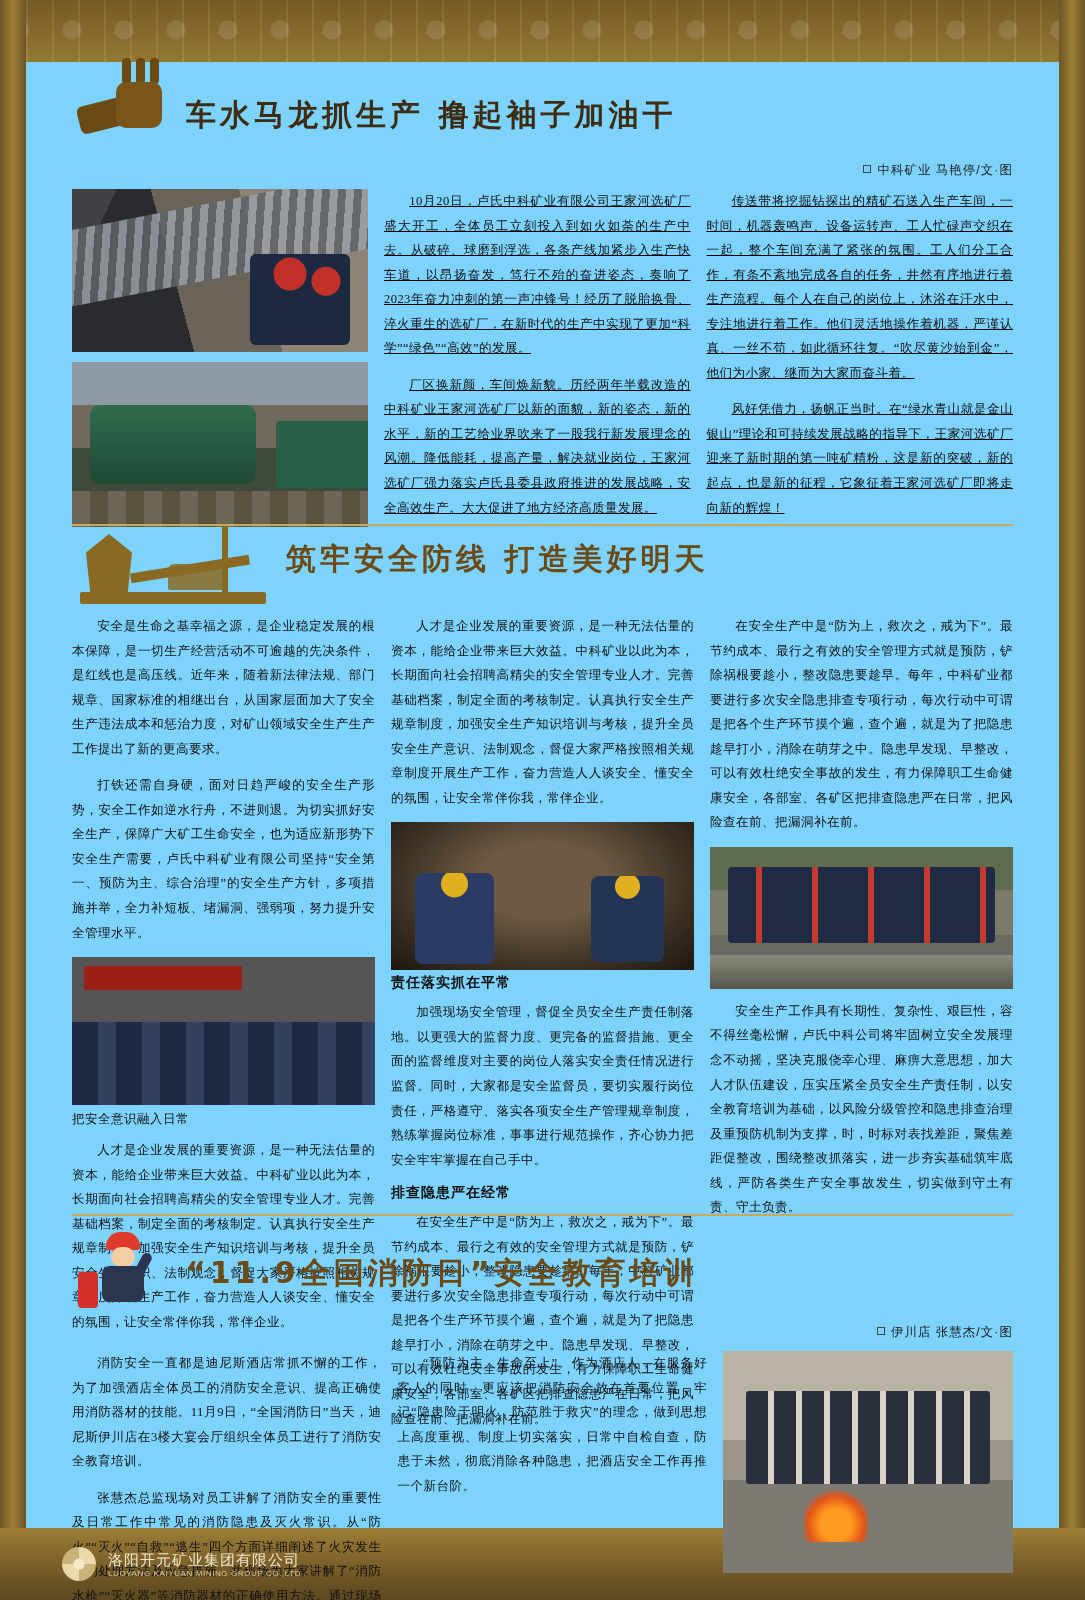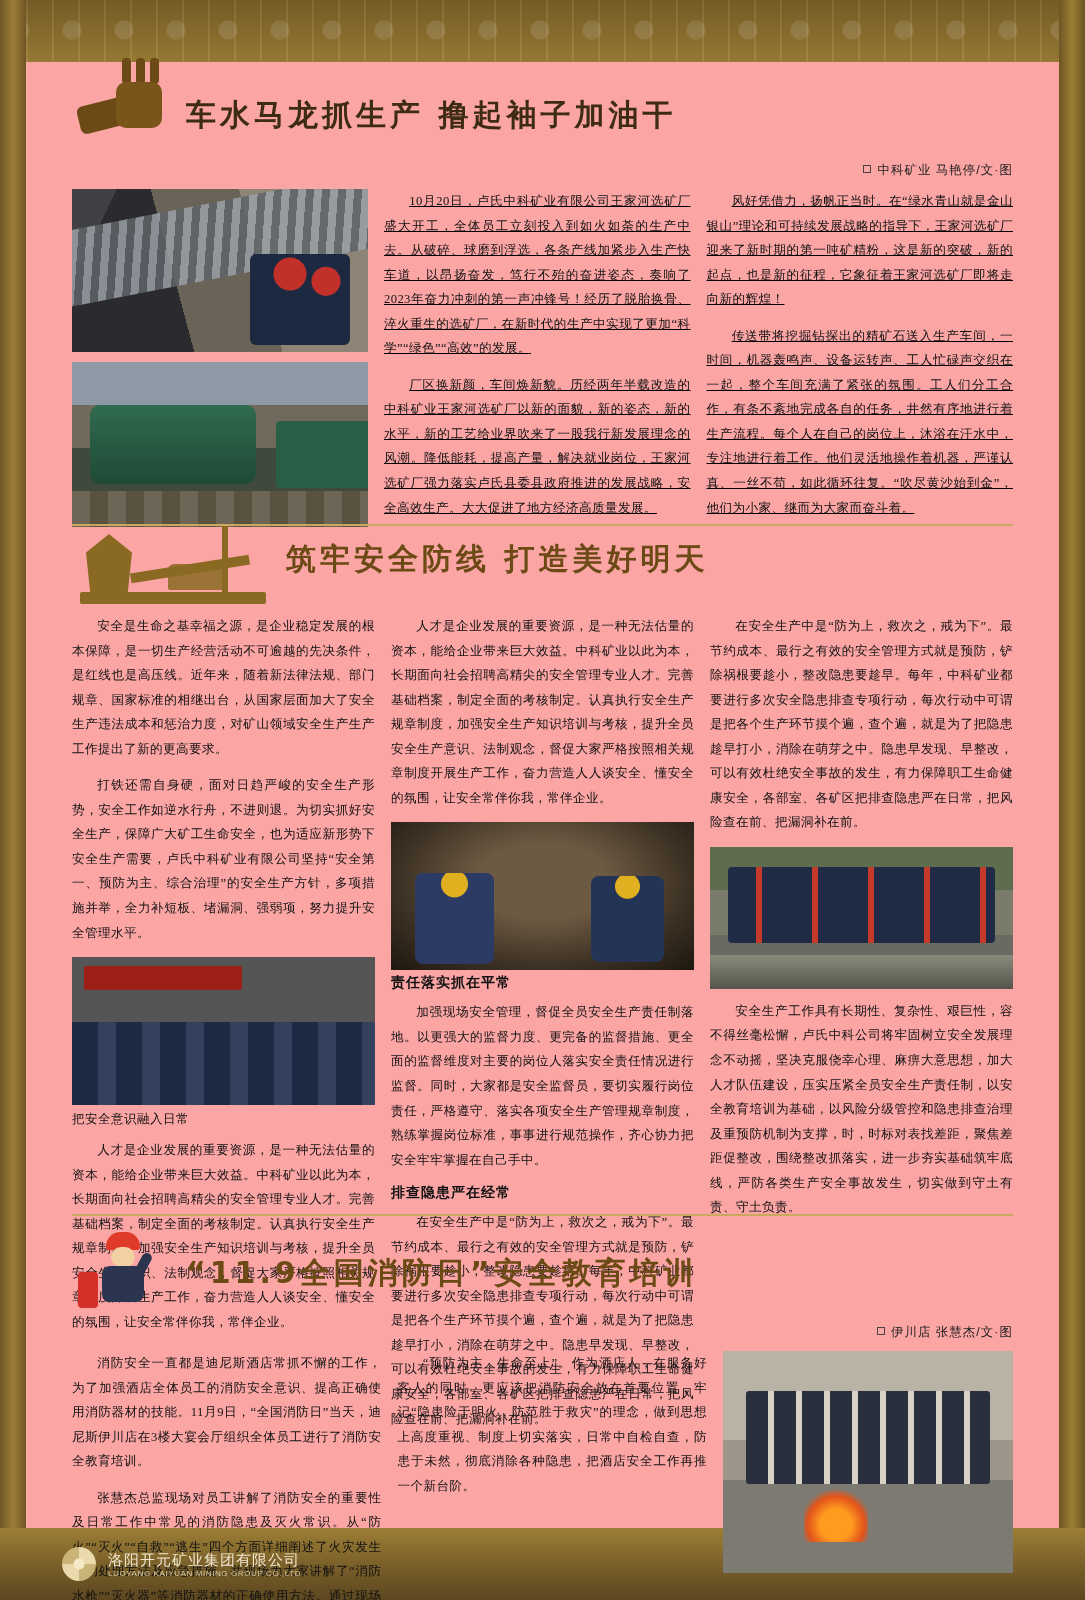--- a/index.html
+++ b/index.html
@@ -34,21 +34,21 @@
   }
   .frame-left{left:0;} .frame-right{right:0;}
   .frame-bottom{
     position:absolute; left:0; right:0; bottom:0; height:72px;
     background:linear-gradient(180deg,#9d7e36,#6d5525 70%,#5c4720);
   }
 
   .paper{
     position:absolute;
     left:26px; top:62px; right:26px; bottom:72px;
-    background:#fca5a5;
+    background:#7dd3fc;
   }
 
   
   .footer{
     position:absolute; left:26px; right:26px; bottom:0; height:72px;
     display:flex; align-items:center; padding-left:36px;
     color:#f0e6cf;
   }
   .footer-logo{
     width:34px; height:34px; margin-right:12px;
@@ -293,22 +293,22 @@
     <div class="cols" style="margin-top:10px;text-decoration:underline;">
       <div class="col" style="flex:0 0 296px;">
         <div class="photo ph-conveyor" style="height:163px;"></div>
         <div class="photo ph-mill" style="height:165px;margin-top:10px;"></div>
       </div>
       <div class="col">
         <p class="body">10月20日，卢氏中科矿业有限公司王家河选矿厂盛大开工，全体员工立刻投入到如火如荼的生产中去。从破碎、球磨到浮选，各条产线加紧步入生产快车道，以昂扬奋发，笃行不殆的奋进姿态，奏响了2023年奋力冲刺的第一声冲锋号！经历了脱胎换骨、淬火重生的选矿厂，在新时代的生产中实现了更加“科学”“绿色”“高效”的发展。</p>
         <p class="body">厂区换新颜，车间焕新貌。历经两年半载改造的中科矿业王家河选矿厂以新的面貌，新的姿态，新的水平，新的工艺给业界吹来了一股我行新发展理念的风潮。降低能耗，提高产量，解决就业岗位，王家河选矿厂强力落实卢氏县委县政府推进的发展战略，安全高效生产。大大促进了地方经济高质量发展。</p>
       </div>
       <div class="col">
+        <p class="body">传送带将挖掘钻探出的精矿石送入生产车间，一时间，机器轰鸣声、设备运转声、工人忙碌声交织在一起，整个车间充满了紧张的氛围。工人们分工合作，有条不紊地完成各自的任务，井然有序地进行着生产流程。每个人在自己的岗位上，沐浴在汗水中，专注地进行着工作。他们灵活地操作着机器，严谨认真、一丝不苟，如此循环往复。“吹尽黄沙始到金”，他们为小家、继而为大家而奋斗着。</p>
         <p class="body">风好凭借力，扬帆正当时。在“绿水青山就是金山银山”理论和可持续发展战略的指导下，王家河选矿厂迎来了新时期的第一吨矿精粉，这是新的突破，新的起点，也是新的征程，它象征着王家河选矿厂即将走向新的辉煌！</p>
-        <p class="body">传送带将挖掘钻探出的精矿石送入生产车间，一时间，机器轰鸣声、设备运转声、工人忙碌声交织在一起，整个车间充满了紧张的氛围。工人们分工合作，有条不紊地完成各自的任务，井然有序地进行着生产流程。每个人在自己的岗位上，沐浴在汗水中，专注地进行着工作。他们灵活地操作着机器，严谨认真、一丝不苟，如此循环往复。“吹尽黄沙始到金”，他们为小家、继而为大家而奋斗着。</p>
       </div>
     </div>
   </div>
 
   <div class="article rule" style="top:462px;"></div>
 
   <div class="article" style="top:452px;">
 
     <div class="hl-wrap">
       <div class="icon-mine">

